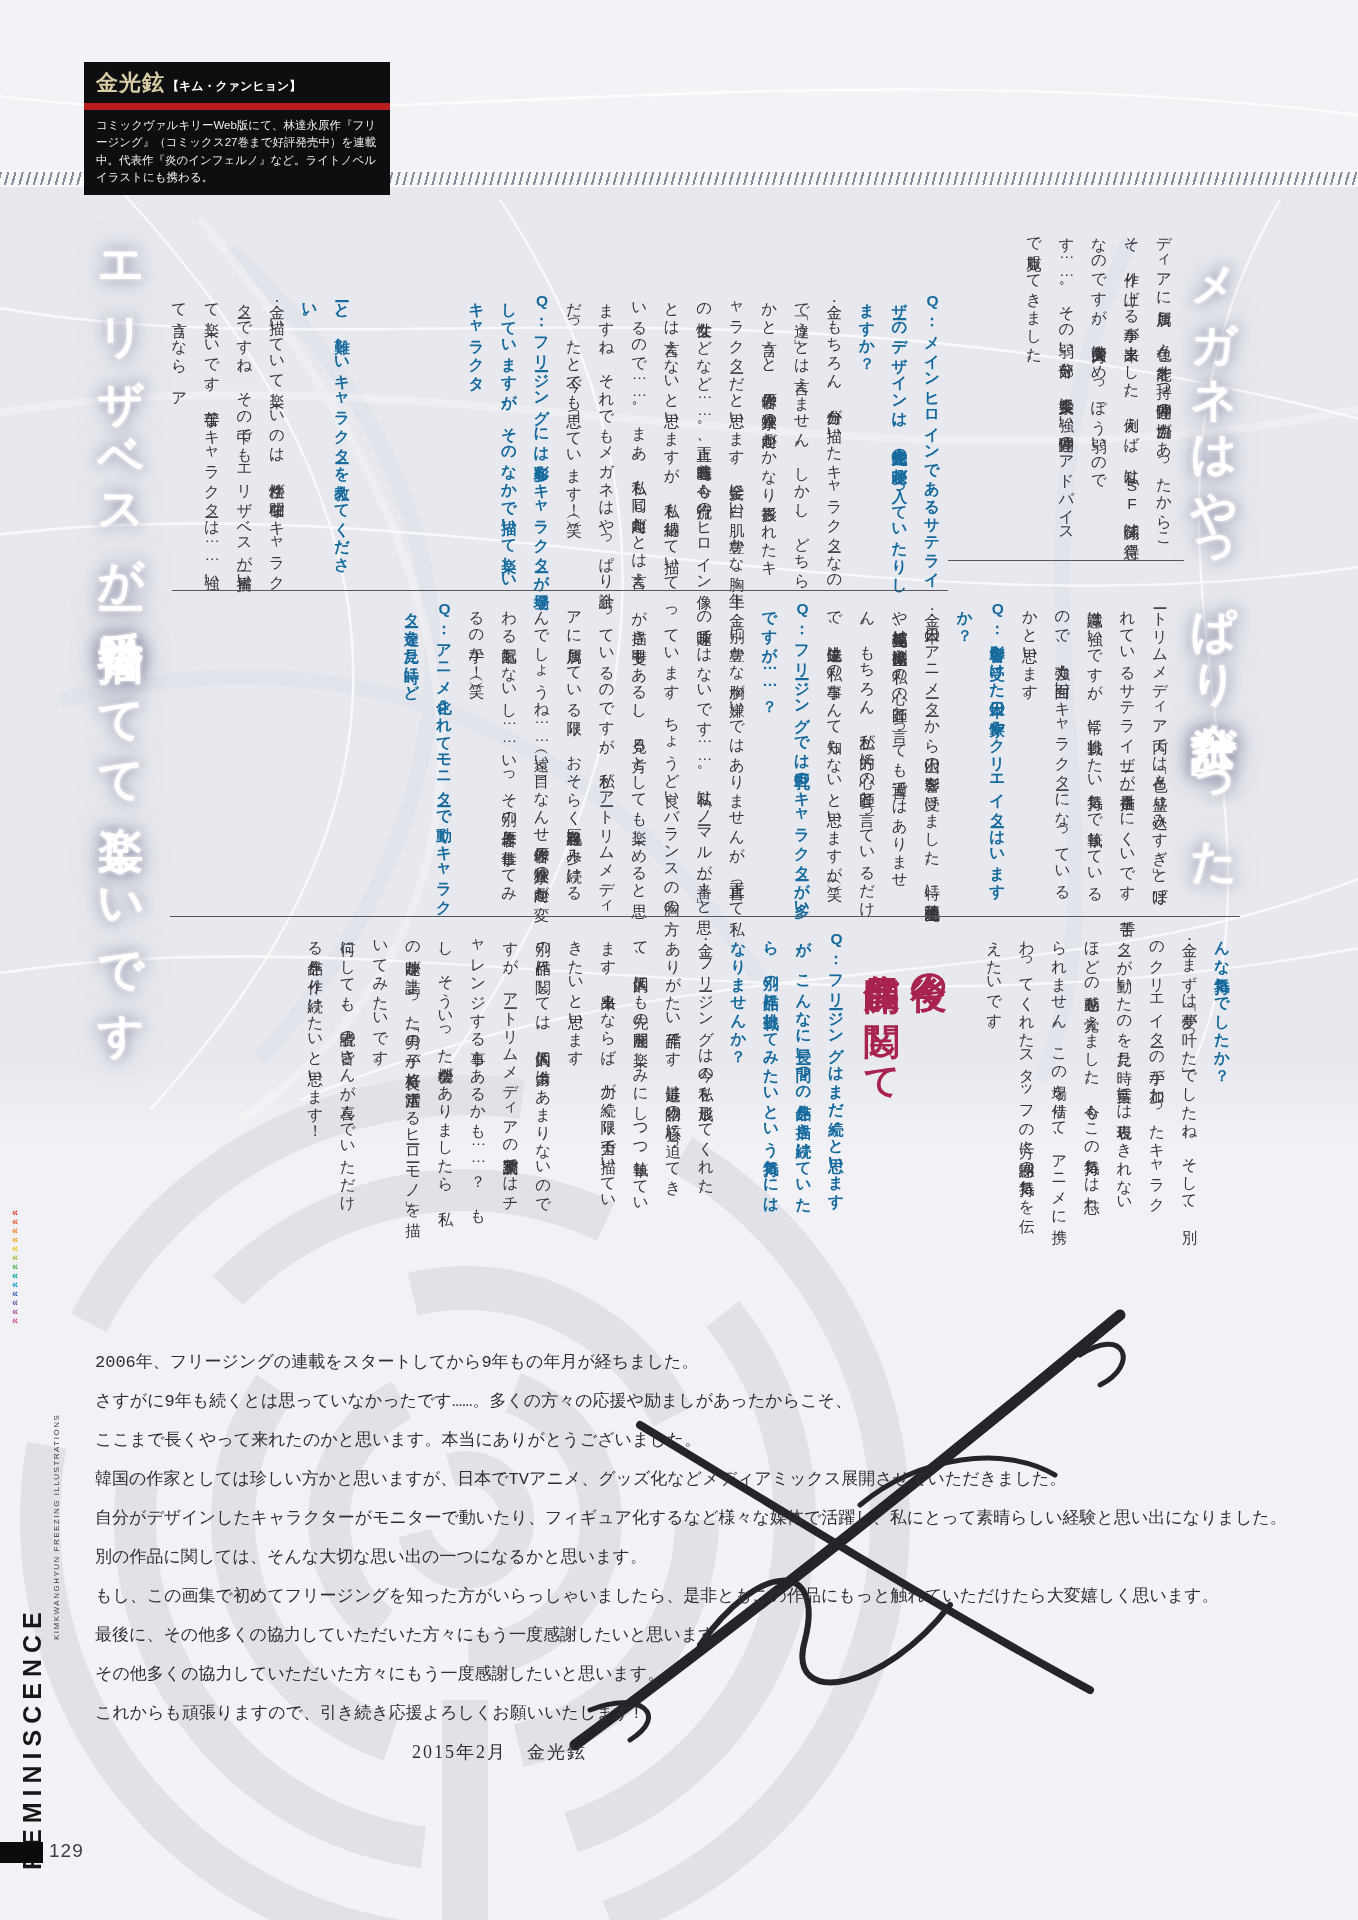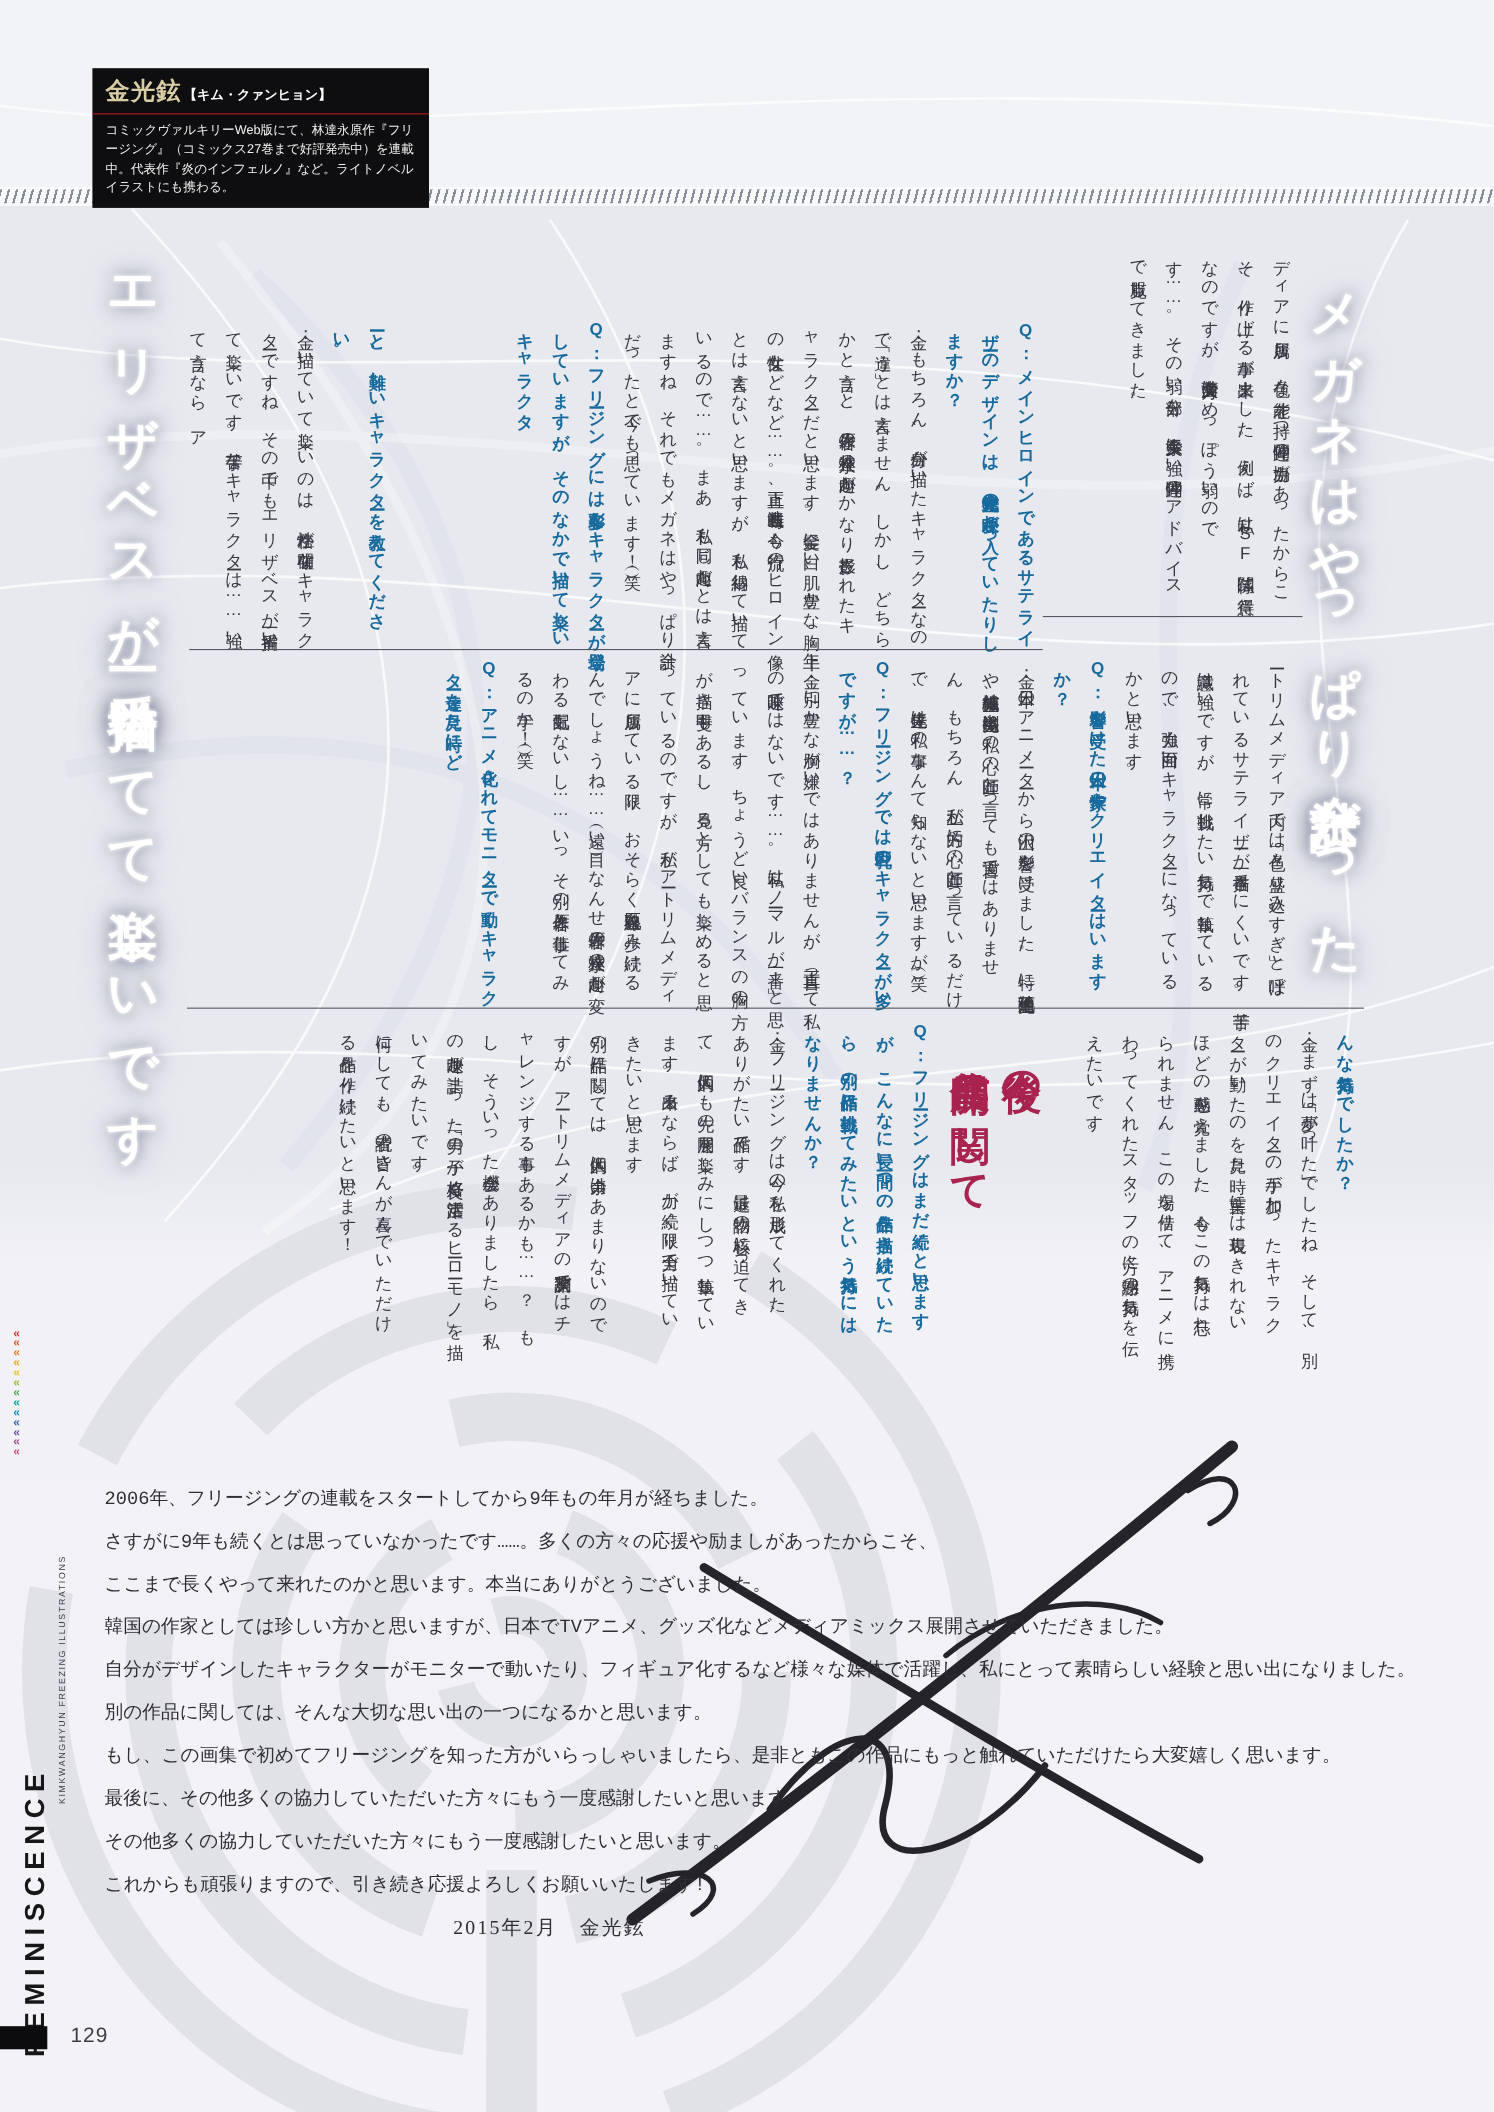--- a/index.html
+++ b/index.html
@@ -4,21 +4,21 @@
 <style>
   html,body{margin:0;padding:0;}
   body{font-family:"Liberation Sans",sans-serif;}
   #app{position:relative;width:1358px;height:1920px;overflow:hidden;
        background:linear-gradient(180deg,#f2f3f6 0 170px,#e7e9ee 184px,#e7e9ee 1060px,#f2f2f6 1150px,#f3f3f7 100%);}
   .abs{position:absolute;}
   svg.bg{position:absolute;left:0;top:0;z-index:0;}
 
   
   .profile{left:84px;top:62px;width:306px;background:#0e0e10;color:#fff;padding:0;z-index:2;}
-  .profile .head{padding:6px 12px 5px;border-bottom:1px solid #b91c1c;}
+  .profile .head{padding:6px 12px 5px;border-bottom:7px solid #b91c1c;}
   .profile .name{font-size:22px;font-weight:bold;color:#d8cca4;letter-spacing:1px;}
   .profile .reading{font-size:12px;font-weight:bold;color:#ffffff;margin-left:2px;}
   .profile .bio{padding:7px 12px 9px;font-size:11.5px;line-height:1.5;color:#f1f1f1;}
 
   
   .stripe{left:0;top:170px;width:1358px;height:13px;z-index:1;
     background:repeating-linear-gradient(105deg,#868c99 0 2px,#f7f8fa 2px 7px);
     border-top:2px solid #fbfbfd;border-bottom:2px solid #fbfbfd;}
 
   
@@ -56,21 +56,21 @@
   
   .side-title{left:18px;top:1430px;height:440px;writing-mode:vertical-rl;transform:rotate(180deg);
     font-size:25px;font-weight:bold;letter-spacing:6px;color:#17171a;z-index:3;}
   .side-sub{left:52px;top:1280px;height:360px;writing-mode:vertical-rl;transform:rotate(180deg);
     font-size:8px;letter-spacing:1.5px;color:#3a3a40;z-index:3;}
 
   .chevrons{left:12px;top:1208px;display:flex;flex-direction:column;z-index:3;}
   .chevrons span{font-size:11px;line-height:9px;font-weight:bold;}
 
   .pgbar{left:0;top:1842px;width:43px;height:21px;background:#0c0c0e;z-index:3;}
-  .pgnum{left:64px;top:1840px;font-size:19px;color:#3c3c42;z-index:3;letter-spacing:1px;}
+  .pgnum{left:49px;top:1840px;font-size:19px;color:#3c3c42;z-index:3;letter-spacing:1px;}
 
   .sig{position:absolute;left:520px;top:1260px;z-index:2;}
 </style>
 </head>
 <body>
 
 <div id="app">
 
   <svg class="bg" width="1358" height="1920" viewBox="0 0 1358 1920">
     <g stroke="#dde0e8" stroke-width="16" fill="none" opacity="0.55">

